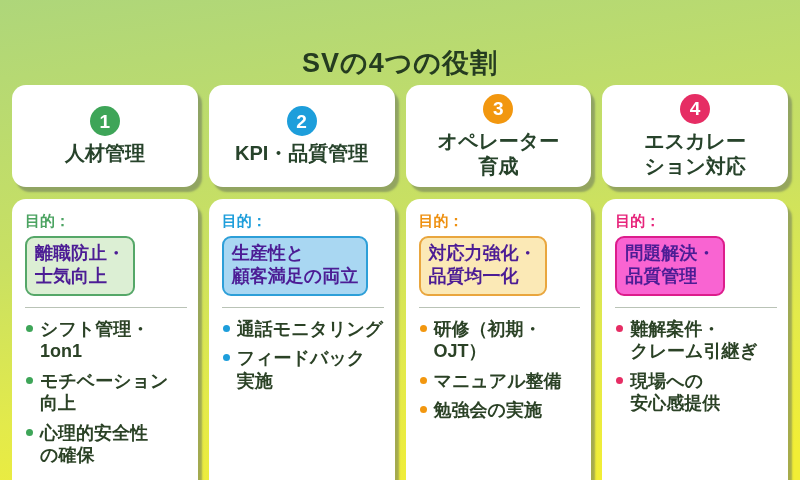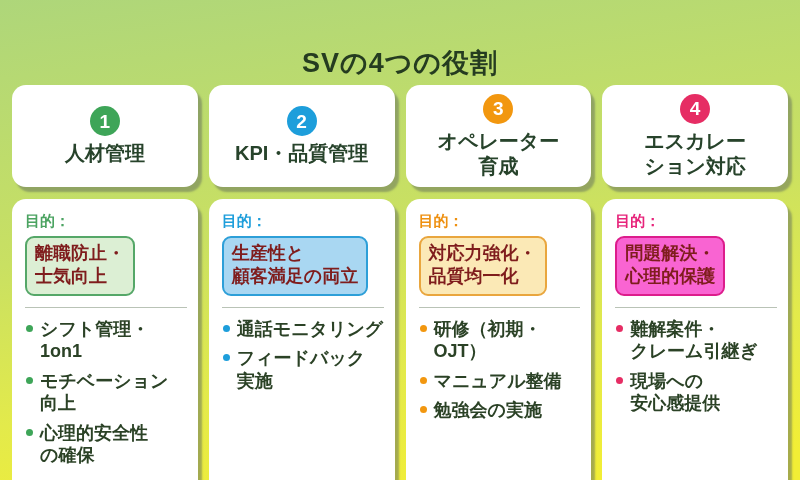--- a/index.html
+++ b/index.html
@@ -43,21 +43,21 @@
   }
   .purpose-label{
     color:var(--accent-text);font-weight:bold;font-size:15px;margin-bottom:5px;
   }
   .purpose-box{
     display:inline-block;
     background:var(--accent-light);
     border:2px solid var(--accent-border);
     border-radius:9px;
     padding:4px 8px 5px 8px;
-    font-size:18px;font-weight:bold;color:#7f1d1d;
+    font-size:18px;font-weight:bold;color:#4c1d95;
     line-height:1.3;white-space:pre-line;
   }
   .divider{
     border:none;border-top:1px solid #b9c3b6;margin:11px 0 10px 0;
   }
   ul.items{list-style:none;margin:0;padding:0;}
   ul.items li{
     position:relative;padding-left:15px;margin-bottom:7px;
     font-size:18px;font-weight:bold;color:#2b4226;
     line-height:1.25;white-space:pre-line;
@@ -136,21 +136,21 @@
 
   <div class="column" style="--accent: #e62d64; --accent-text: #e7247b; --accent-light: #f964d2; --accent-border: #dc1d8c;">
     <div class="card header-card">
       <div class="badge">4</div>
       <div class="header-title">エスカレー
 ション対応</div>
     </div>
     <div class="card body-card">
       <div class="purpose-label">目的：</div>
       <div class="purpose-box">問題解決・
-心理的保護</div>
+品質管理</div>
       <hr class="divider">
       <ul class="items">
         <li><span class="bullet"></span><span>難解案件・
 クレーム引継ぎ</span></li>
         <li><span class="bullet"></span><span>現場への
 安心感提供</span></li>
       </ul>
     </div>
   </div>
 

